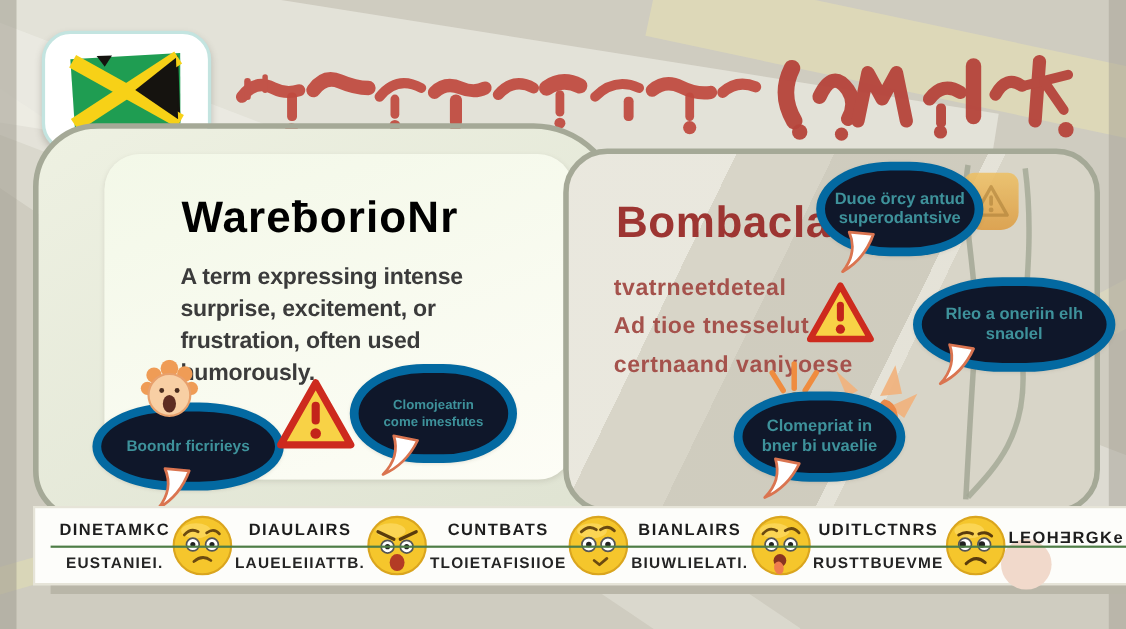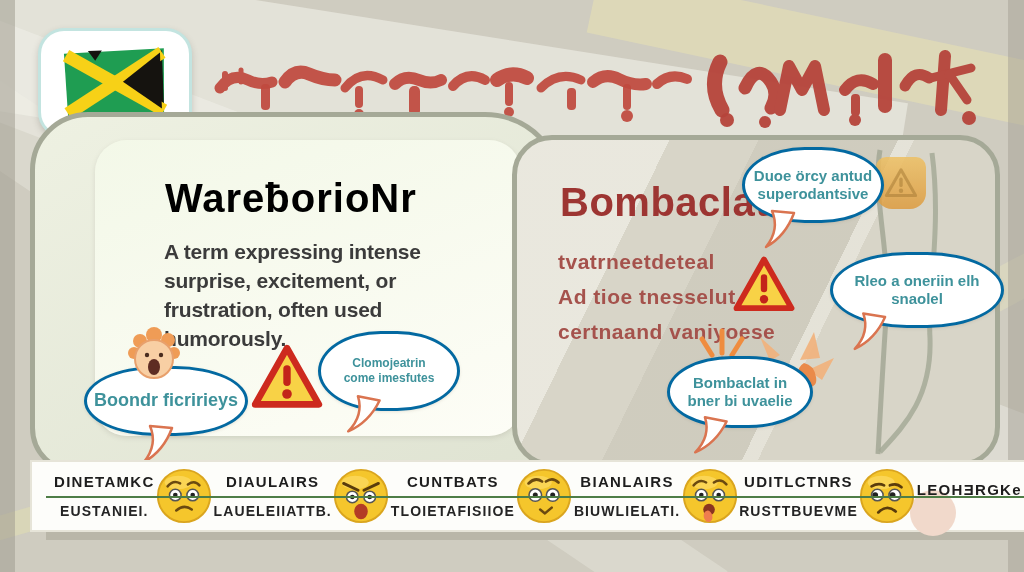--- a/index.html
+++ b/index.html
@@ -65,27 +65,27 @@
       linear-gradient(116deg, rgba(248,247,240,.55) 0 24%, rgba(205,202,188,0) 24% 38%,
         rgba(172,168,152,.20) 38% 60%, rgba(248,247,240,.40) 60% 62.5%, rgba(205,202,188,0) 62.5% 100%),
       #d8d5c8;
   }
   .squiggles{position:absolute; left:512px; top:138px; width:478px; height:318px; pointer-events:none;}
 
   
   .bubble{position:absolute; z-index:6;}
   .bb{
     position:relative; width:100%; height:100%;
-    background:#ffffff; border:3px solid #0369a1; border-radius:46% / 52%;
+    background:#0f172a; border:8px solid #0369a1; border-radius:46% / 52%;
     display:flex; flex-direction:column; align-items:center; justify-content:center;
     color:#3e929b; font-weight:700; text-align:center; line-height:1.22;
     box-shadow:0 1px 3px rgba(120,100,80,.15);
   }
   .tail{position:absolute; z-index:5;}
-  .b1{left:84px;  top:366px; width:158px; height:64px;} .b1 .bb{font-size:18px;align-items:center;}
+  .b1{left:84px;  top:366px; width:158px; height:64px;} .b1 .bb{font-size:14px;align-items:center;}
   .b2{left:318px; top:331px; width:136px; height:74px;} .b2 .bb{font-size:12px;}
   .b3{left:742px; top:147px; width:136px; height:70px;} .b3 .bb{font-size:15px;}
   .b4{left:830px; top:252px; width:168px; height:70px;} .b4 .bb{font-size:15px;}
   .b5{left:667px; top:356px; width:140px; height:66px;} .b5 .bb{font-size:15px;}
 
   
   .tri{position:absolute; z-index:6;}
   .t1{left:250px; top:342px; width:74px; height:70px;}
   .t2{left:732px; top:254px; width:64px; height:61px;}
   .watermark{
@@ -285,21 +285,21 @@
       <path d="M120,45 l14,-28 l6,26 z"></path>
       <path d="M128,55 l26,-12 l-12,22 z"></path>
       <path d="M112,60 l-2,26 l12,-18 z"></path>
       <path d="M100,40 l-20,-18 l10,24 z"></path>
     </g>
     <path d="M124,48 q10,2 12,14 q2,10 -8,10 q-10,-2 -10,-12 q0,-9 6,-12 z" fill="#ea8a4a"></path>
   </svg>
 
   <div class="bubble b5">
     <div class="bb">
-      <span>Bombaclat in</span>
+      <span>Clomepriat in</span>
       <span>bner bi uvaelie</span>
     </div>
     <svg class="tail" style="left:28px; bottom:-36px; transform:rotate(6deg);" width="34" height="44" viewBox="0 0 34 40">
       <path d="M8,2 C14,16 10,28 2,38 C18,29 26,15 30,4 Z" fill="#fff" stroke="#da7450" stroke-width="2.5" stroke-linejoin="round"></path>
     </svg>
   </div>
 
   <div class="legend">
     <div class="pink-blob"></div>
     <div class="green-line"></div>

